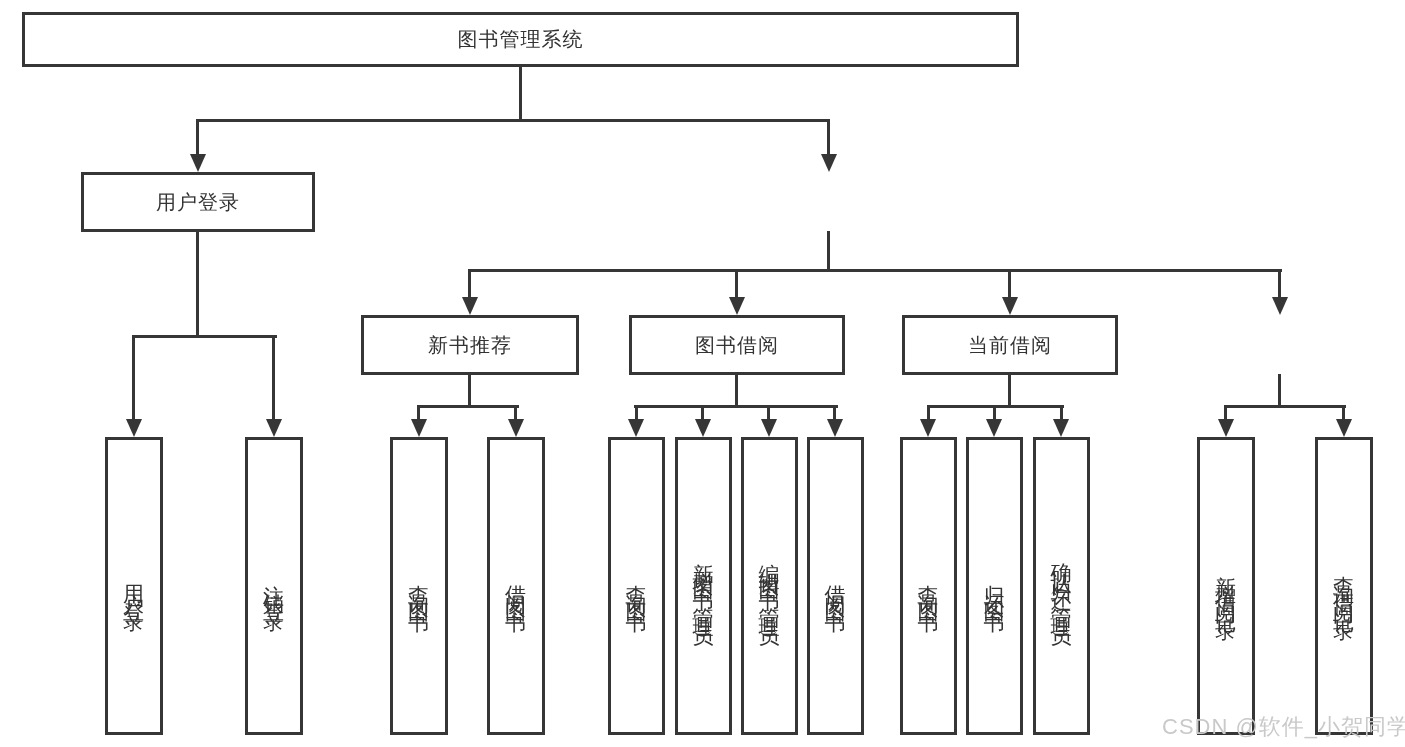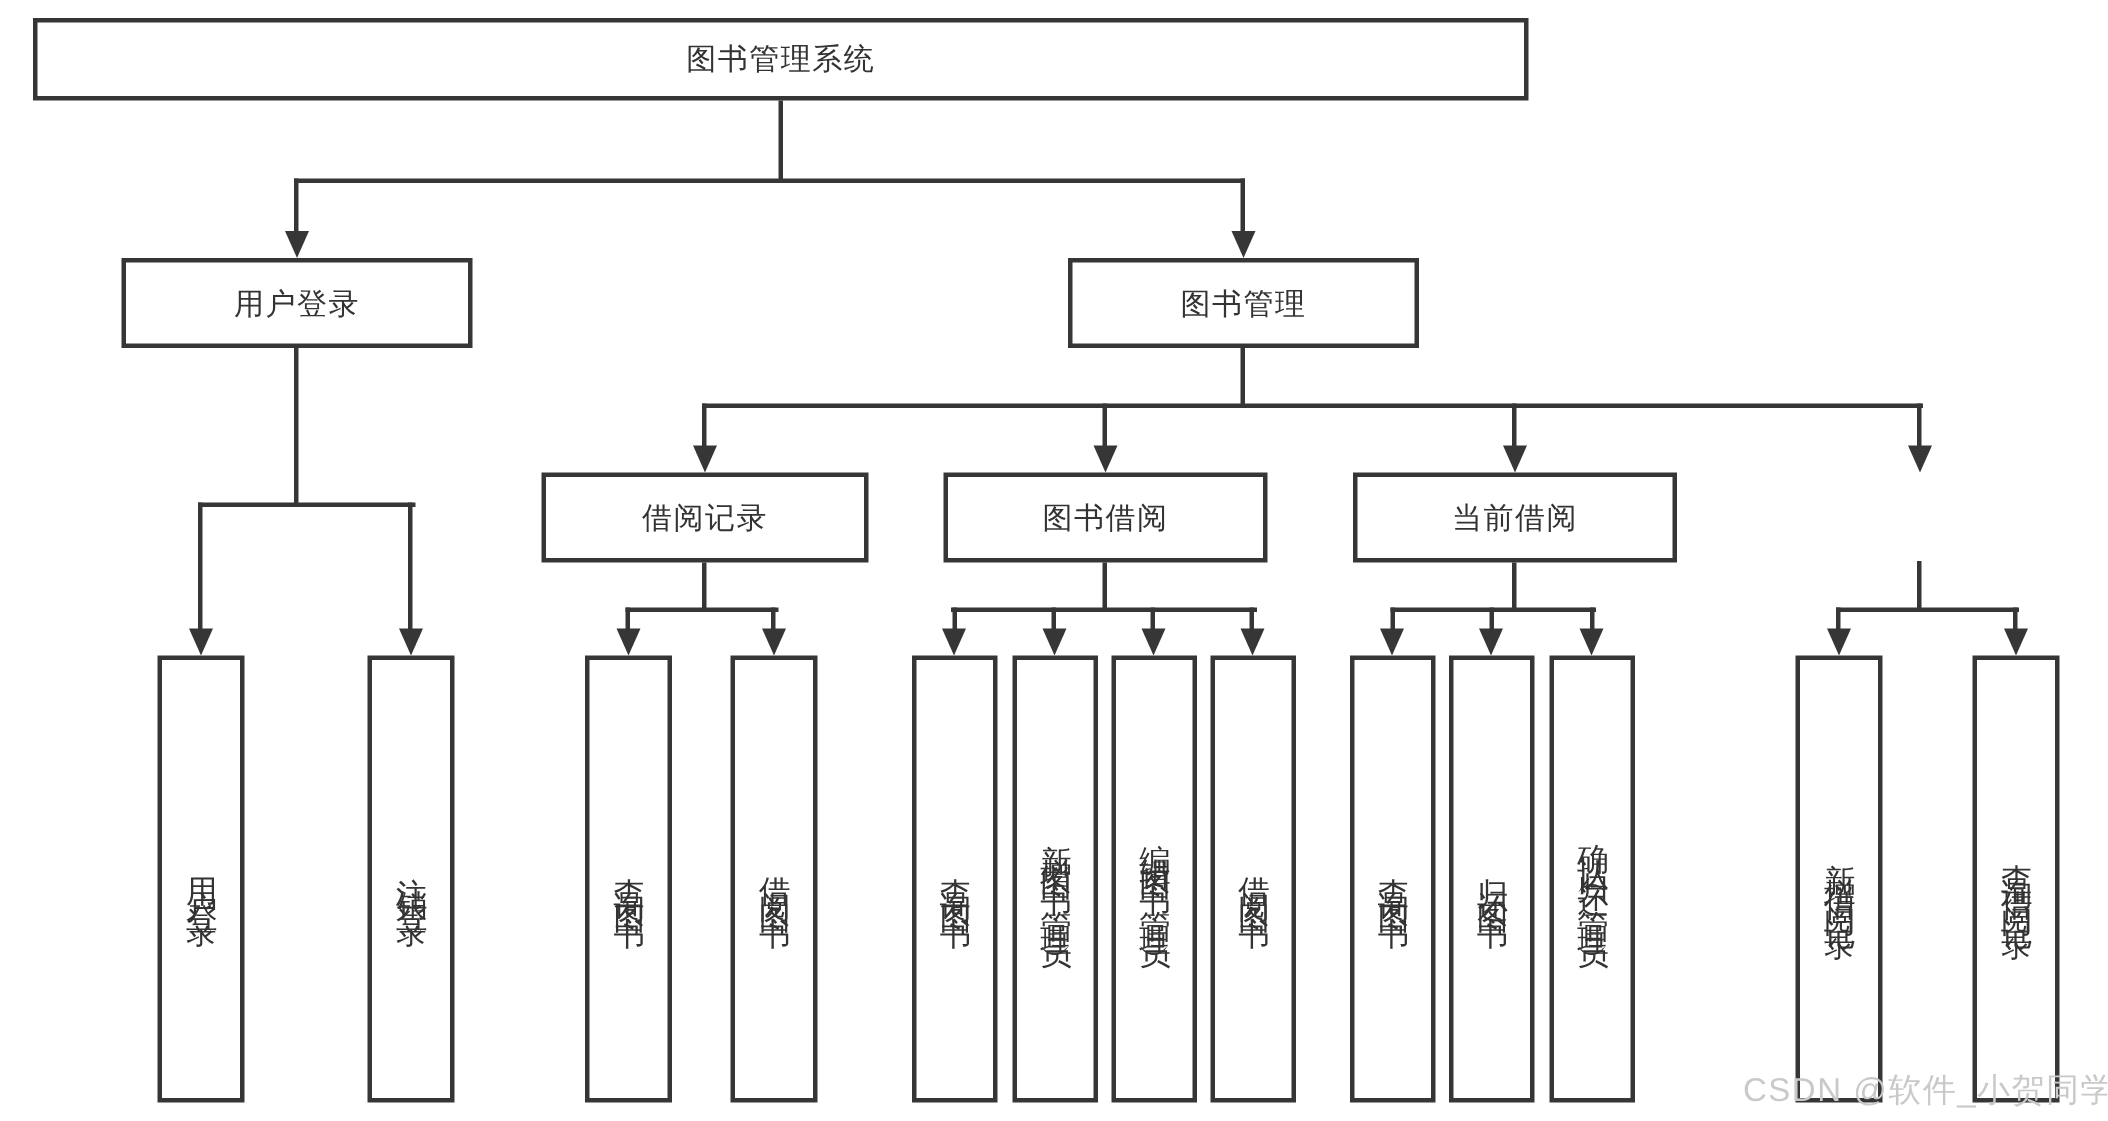--- a/index.html
+++ b/index.html
@@ -38,41 +38,40 @@
   <div class="box h" style="left:22px;top:12px;width:997px;height:55px">图书管理系统</div>
 
   <div class="vl" style="left:519px;top:66px;height:55px"></div>
   <div class="hl" style="left:196px;top:119px;width:634px"></div>
   <div class="vl" style="left:196px;top:119px;height:37px"></div>
   <div class="arrow" style="left:190px;top:154px"></div>
   <div class="vl" style="left:827px;top:119px;height:37px"></div>
   <div class="arrow" style="left:821px;top:154px"></div>
 
   <div class="box h" style="left:81px;top:172px;width:234px;height:60px">用户登录</div>
-  <div class="box h" style="left:712px;top:172px;width:234px;height:60px">图书管理</div>
 
   <div class="vl" style="left:196px;top:231px;height:106px"></div>
   <div class="hl" style="left:132px;top:335px;width:145px"></div>
   <div class="vl" style="left:132px;top:335px;height:86px"></div>
   <div class="arrow" style="left:126px;top:419px"></div>
   <div class="vl" style="left:272px;top:335px;height:86px"></div>
   <div class="arrow" style="left:266px;top:419px"></div>
 
   <div class="vl" style="left:827px;top:231px;height:40px"></div>
   <div class="hl" style="left:468px;top:269px;width:814px"></div>
   <div class="vl" style="left:468px;top:269px;height:30px"></div>
   <div class="arrow" style="left:462px;top:297px"></div>
   <div class="vl" style="left:735px;top:269px;height:30px"></div>
   <div class="arrow" style="left:729px;top:297px"></div>
   <div class="vl" style="left:1008px;top:269px;height:30px"></div>
   <div class="arrow" style="left:1002px;top:297px"></div>
   <div class="vl" style="left:1278px;top:269px;height:30px"></div>
   <div class="arrow" style="left:1272px;top:297px"></div>
 
-  <div class="box h" style="left:361px;top:315px;width:218px;height:60px">借阅记录</div>
+  <div class="box h" style="left:361px;top:315px;width:218px;height:60px">新书推荐</div>
   <div class="box h" style="left:629px;top:315px;width:216px;height:60px">图书借阅</div>
   <div class="box h" style="left:902px;top:315px;width:216px;height:60px">当前借阅</div>
 
   <div class="vl" style="left:468px;top:374px;height:33px"></div>
   <div class="hl" style="left:417px;top:405px;width:102px"></div>
   <div class="vl" style="left:417px;top:405px;height:16px"></div>
   <div class="arrow" style="left:411px;top:419px"></div>
   <div class="vl" style="left:514px;top:405px;height:16px"></div>
   <div class="arrow" style="left:508px;top:419px"></div>
 

